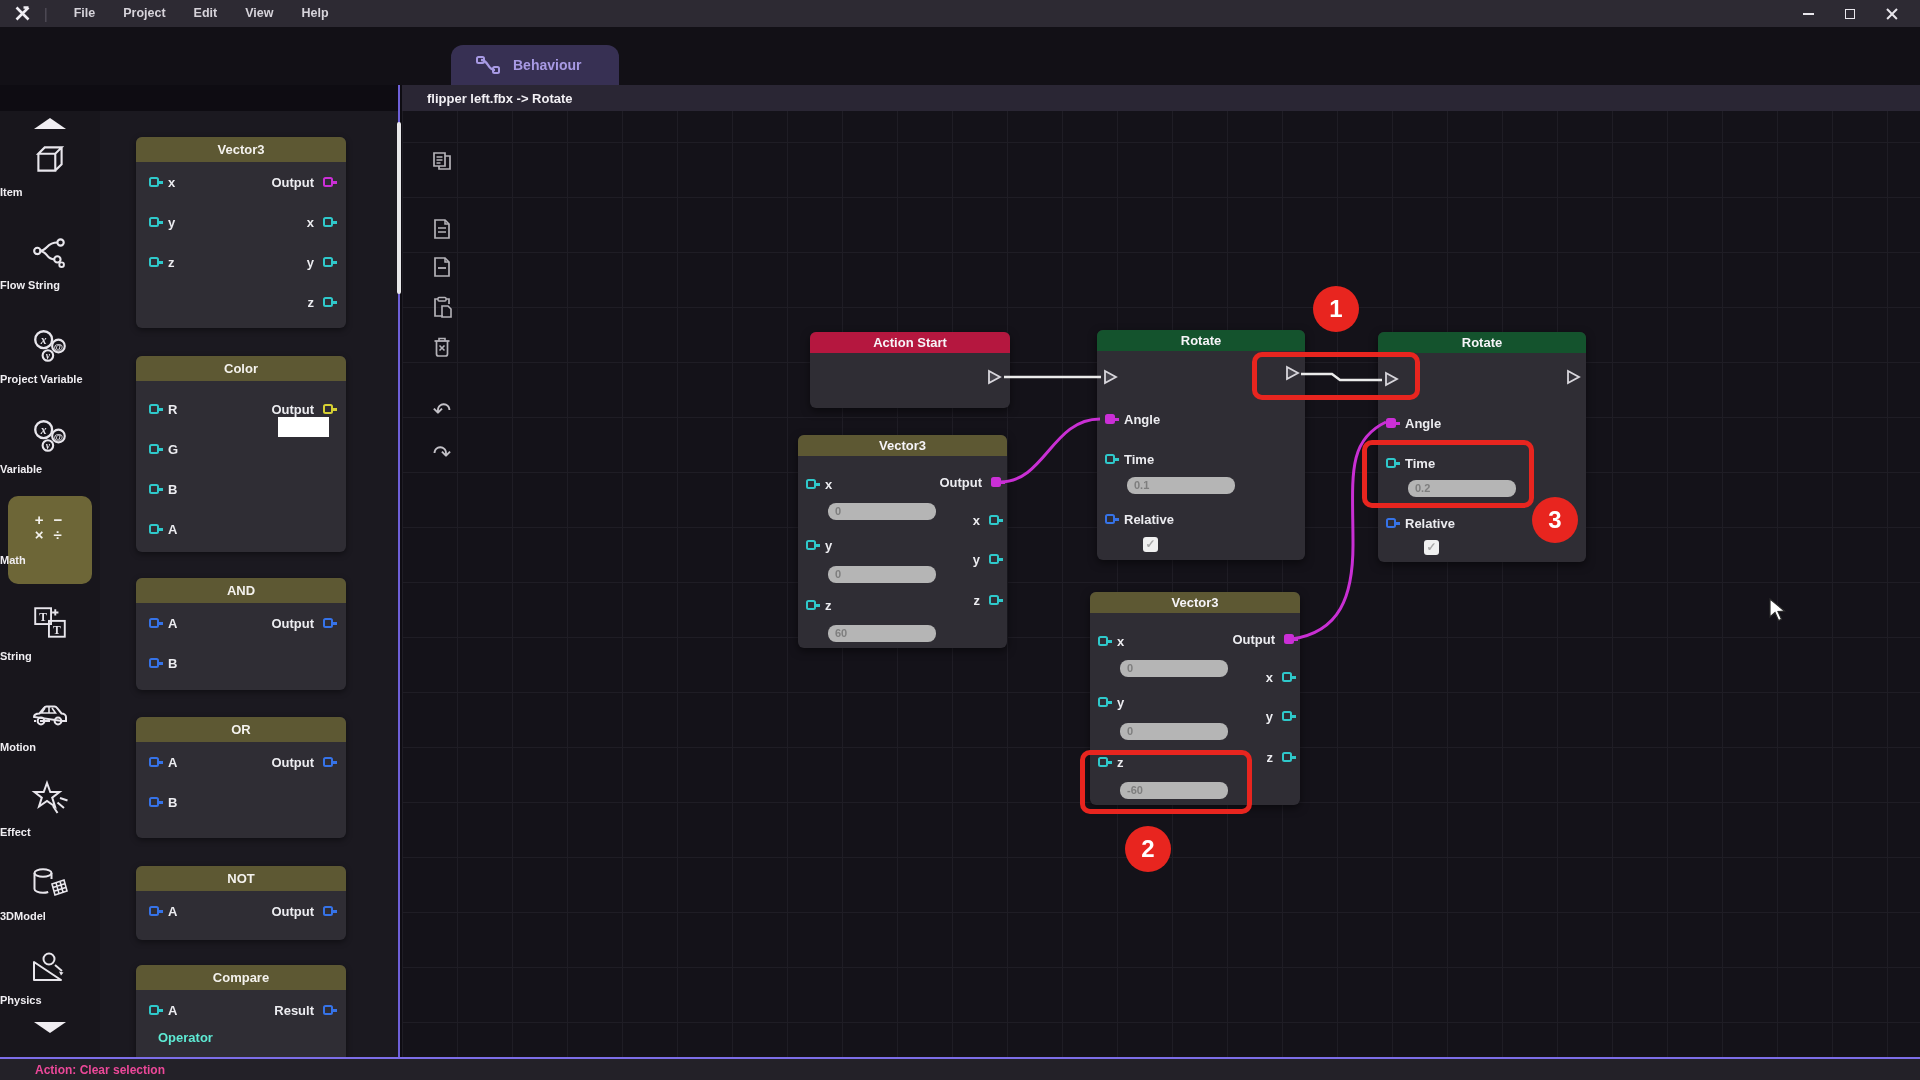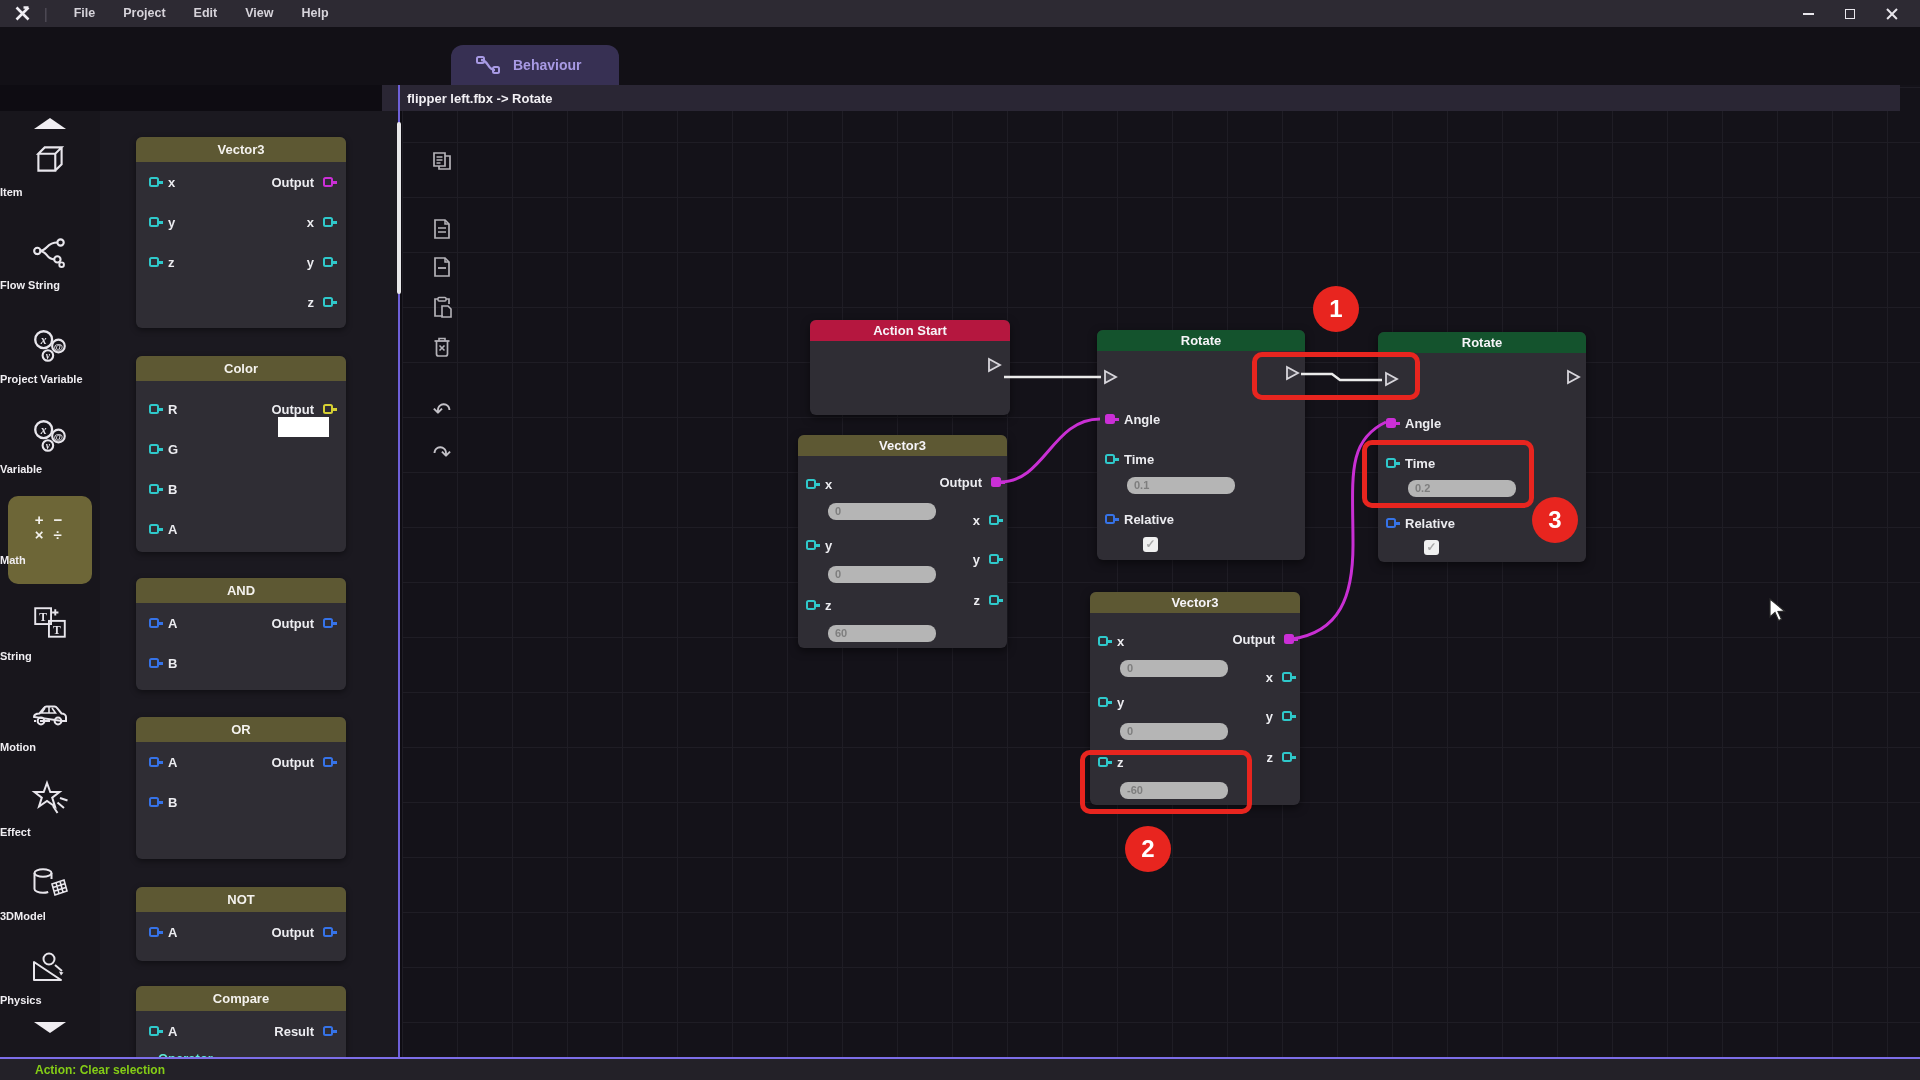--- a/index.html
+++ b/index.html
@@ -85,21 +85,21 @@
   .port.filled { background:var(--c); }
   .cy { --c:#2fc9cb; } .mg { --c:#cb2fd6; } .bl { --c:#3673e8; } .yl { --c:#d6d033; }
 
   .swatch { position:absolute; right:17px; top:61px; width:51px; height:20px; background:#ffffff; }
 
   
   #canvas { left:402px; top:85px; width:1518px; height:972px; background-color:#141219;
     background-image:linear-gradient(#1f1d25 1px, transparent 1px),
       linear-gradient(90deg,#1f1d25 1px, transparent 1px);
     background-size:55px 55px; background-position:0px 2px; z-index:1; }
-  #breadcrumb { left:382px; top:85px; width:1518px; height:26px; background:#2a2634;
+  #breadcrumb { left:402px; top:85px; width:1518px; height:26px; background:#2a2634;
     display:flex; align-items:center; z-index:6; }
   #breadcrumb .lbl { margin-left:25px; color:#f2f0f4; font-size:13px; font-weight:bold; }
   #ctoolbar { left:428px; top:111px; width:30px; z-index:6; }
   .tool { position:absolute; left:0; width:28px; height:28px; display:flex; align-items:center;
     justify-content:center; color:#c4c2c8; font-size:22px; font-family:"DejaVu Sans",sans-serif; }
 
   
   .node { position:absolute; background:#2f2d34; border-radius:6px; box-shadow:0 3px 8px rgba(0,0,0,.5); z-index:2; }
   .node .nhdr { height:21px; line-height:21px; border-radius:6px 6px 0 0; text-align:center;
     color:#f6f4f8; font-size:13px; font-weight:bold; }
@@ -115,21 +115,21 @@
 
   
   .ann-rect { position:absolute; border:5px solid #e8251f; border-radius:10px; z-index:8; }
   .ann-circ { position:absolute; width:46px; height:46px; border-radius:50%; background:#e8251f;
     color:#ffffff; font-size:24px; font-weight:bold; display:flex; align-items:center;
     justify-content:center; z-index:9; }
 
   
   #statusbar { left:0; top:1057px; width:1920px; height:23px; background:#232128;
     border-top:2px solid #7d6ee8; display:flex; align-items:center; z-index:12; }
-  #statusbar .lbl { margin-left:35px; color:#84cc16; font-size:12px; font-weight:bold; }
+  #statusbar .lbl { margin-left:35px; color:#ec4899; font-size:12px; font-weight:bold; }
 
   #cursor { left:1768px; top:598px; z-index:15; pointer-events:none; }
   svg { display:block; }
 </style>
 </head>
 <body>
 
 <div id="root">
 
   <div id="menubar" class="abs">
@@ -479,21 +479,21 @@
             </span>
           </div>
         <div class="lrow">
             <span class="lft">
               <span class="port bl"></span>
               <span class="plabel">B</span>
             </span>
           </div>
       </div>
 
-      <div class="card" style="height:142px; margin-top:27px;">
+      <div class="card" style="height:121px; margin-top:27px;">
         <div class="hdr">OR</div>
         <div class="lrow">
             <span class="lft">
               <span class="port bl"></span>
               <span class="plabel">A</span>
             </span>
           <span class="rgt">
               <span class="plabel">Output</span>
               <span class="port bl"></span>
             </span>
@@ -581,21 +581,21 @@
           <path d="M4.5 6 h15" stroke="#b4b2b8" stroke-width="1.8"></path>
           <path d="M9 6 V3.5 h6 V6" fill="none" stroke="#b4b2b8" stroke-width="1.6"></path>
           <path d="M6.5 6 v13 a2 2 0 0 0 2 2 h7 a2 2 0 0 0 2 -2 V6" fill="none" stroke="#b4b2b8" stroke-width="1.7"></path>
           <path d="M9.5 10.5 l5 5 M14.5 10.5 l-5 5" stroke="#b4b2b8" stroke-width="1.6"></path>
         </svg>
     </div>
     <div class="tool" style="top:285px;">↶</div>
     <div class="tool" style="top:328px;">↷</div>
   </div>
 
-  <div class="node" style="left:810px; top:320px; width:200px; height:95px;">
+  <div class="node" style="left:810px; top:332px; width:200px; height:76px;">
     <div class="nhdr hdr-red">Action Start</div>
     <svg class="ftri" style="left:176px; top:37px;" viewBox="0 0 16 16">
         <path d="M3 2 L14 8 L3 14 Z" fill="#46444c" stroke="#d8d6dc" stroke-width="1.8"></path>
       </svg>
   </div>
 
   <div class="node" style="left:1097px; top:330px; width:208px; height:230px;">
     <div class="nhdr hdr-green">Rotate</div>
     <svg class="ftri" style="left:5px; top:39px;" viewBox="0 0 16 16">
         <path d="M3 2 L14 8 L3 14 Z" fill="#46444c" stroke="#d8d6dc" stroke-width="1.8"></path>

